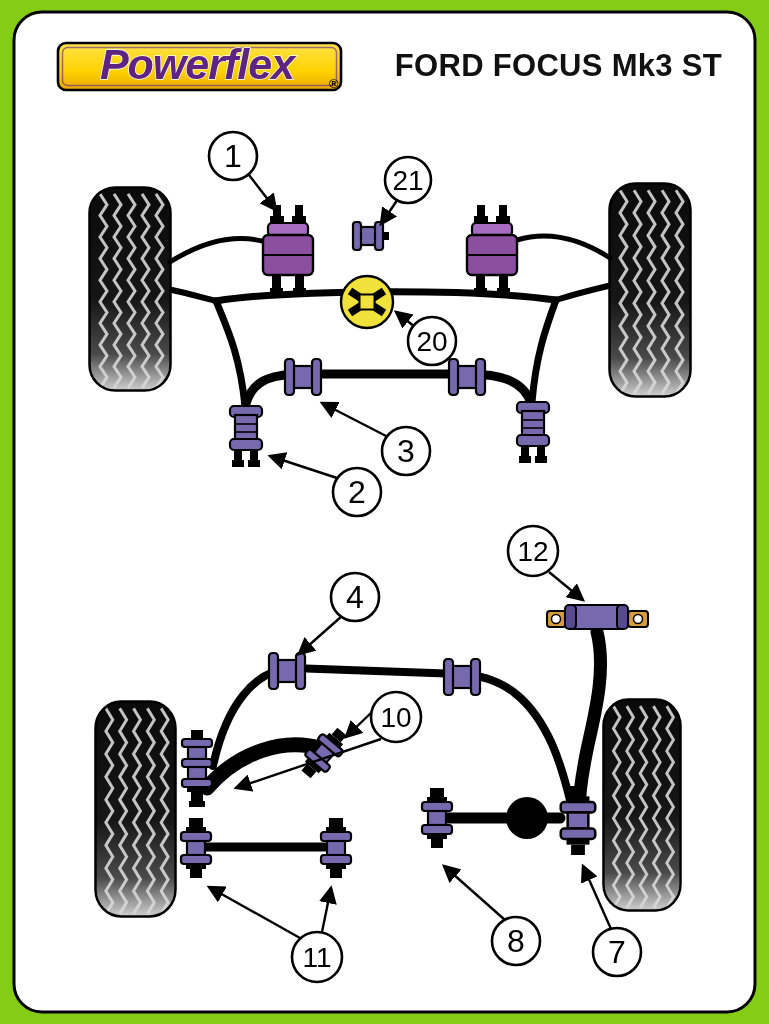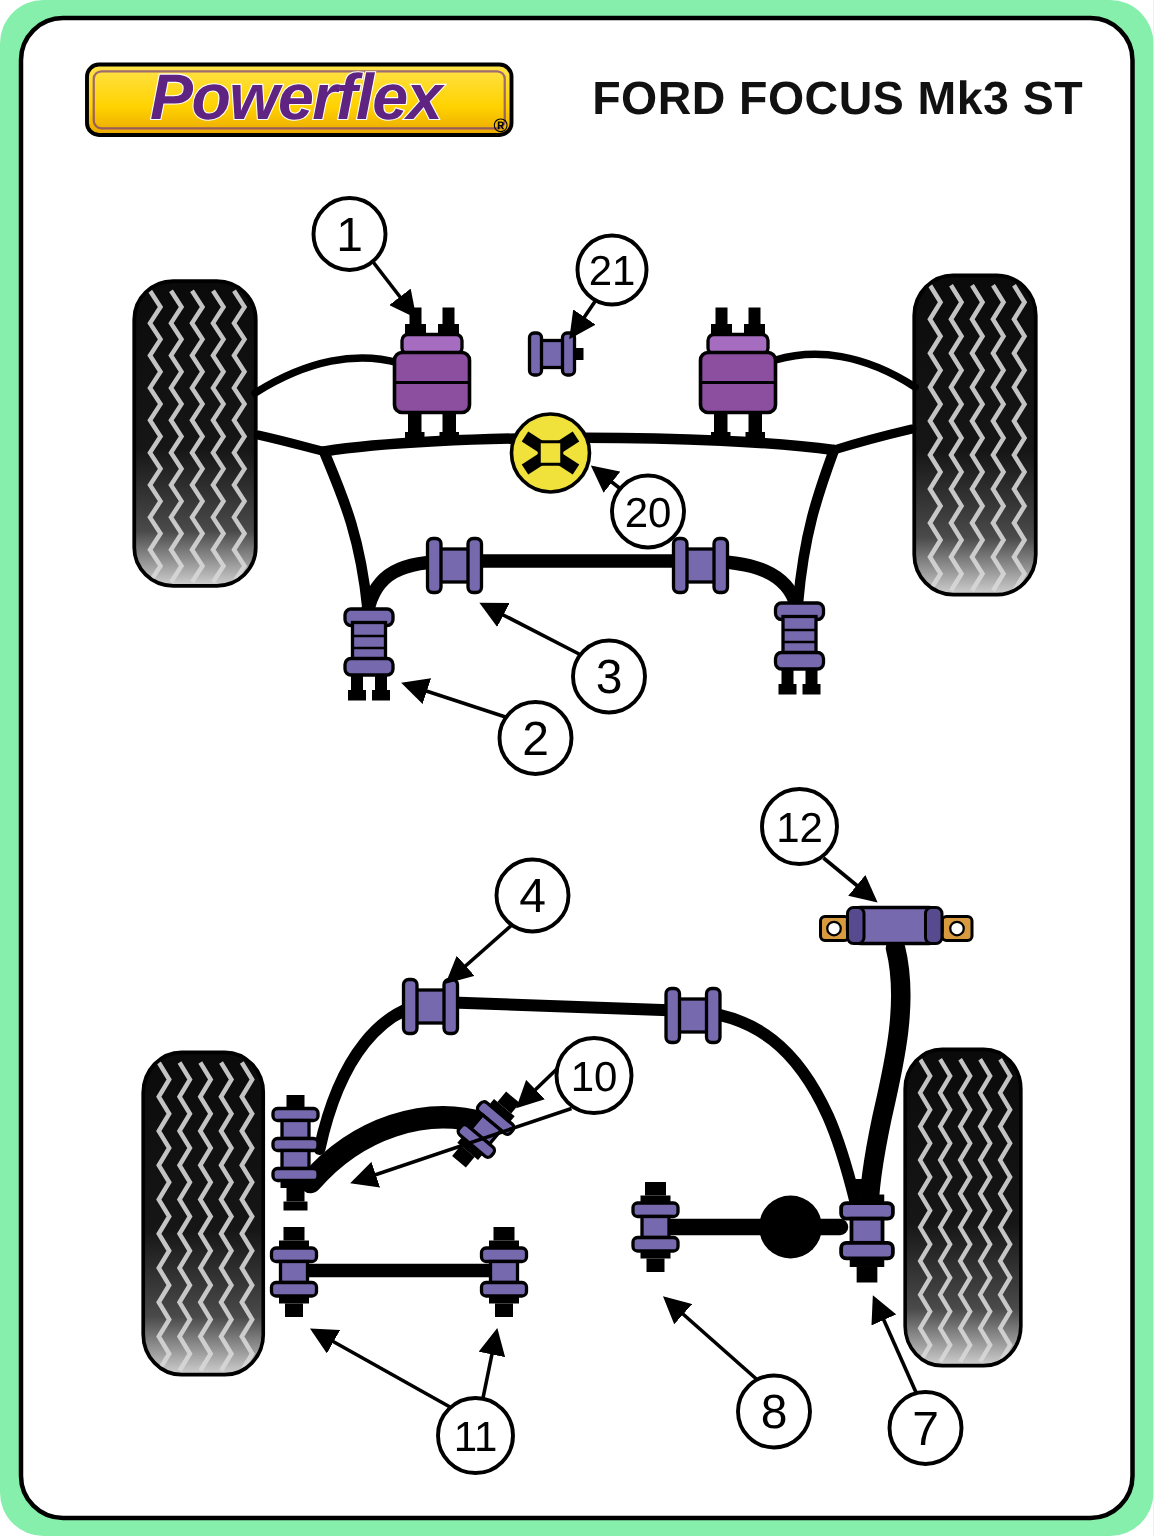--- a/index.html
+++ b/index.html
@@ -1,18 +1,18 @@
 <!DOCTYPE html>
 <html style="--ink: #000000; --paper: #ffffff; --bushing-purple: #7669ae; --bushing-dark: #584a8e; --mount-purple: #8c4fa0; --mount-light: #a66cc0; --bracket-tan: #d89a3f; --part-yellow: #f1e13b; --logo-yellow: #ffd200; --logo-purple: #5f2382;"><head>
 <meta charset="utf-8">
 <style>
   html, body { margin: 0; padding: 0; background: #fff; }
   .page {
     width: 769px; height: 1024px; position: relative;
-    font-family: "Liberation Sans", sans-serif; background: #86efac; border-radius: 29px;
+    font-family: "Liberation Sans", sans-serif; background: #84cc16;
   }
   svg { display: block; width: 769px; height: 1024px; }
 
   .bushing      { fill: var(--bushing-purple, #7669ae); stroke: #000; stroke-width: 2.2; }
   .bushing-dark { fill: var(--bushing-dark, #584a8e); }
   .mount        { fill: var(--mount-purple, #8c4fa0); stroke: #000; stroke-width: 2.4; }
   .mount-light  { fill: var(--mount-light, #a66cc0); stroke: #000; stroke-width: 2.2; }
   .tan          { fill: var(--bracket-tan, #d89a3f); stroke: #000; stroke-width: 2; }
   .yellow       { fill: var(--part-yellow, #f1e13b); stroke: #000; stroke-width: 2.4; }
 

